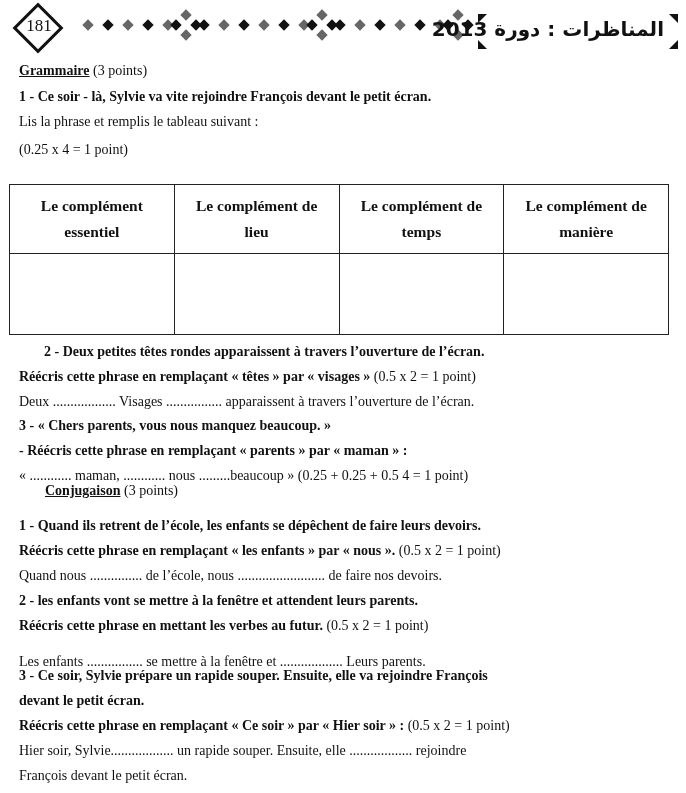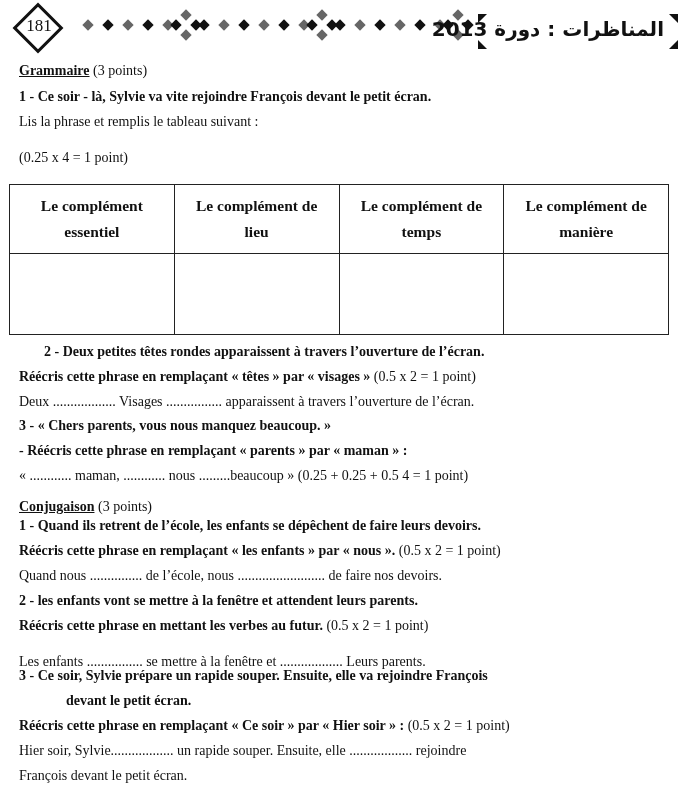--- a/index.html
+++ b/index.html
@@ -70,21 +70,21 @@
   <div class="corner" style="left:478px;top:40px;border-right:9px solid transparent;border-bottom:9px solid #111;"></div>
   <div class="arabic">المناظرات : دورة 2013</div>
 </div>
 
 <div class="line" style="top:63px;">
   <span class="u">Grammaire</span>
   <span>(3 points)</span>
 </div>
 <div class="line b" style="top:89px;">1 - Ce soir - là, Sylvie va vite rejoindre François devant le petit écran.</div>
 <div class="line" style="top:114px;">Lis la phrase et remplis le tableau suivant :</div>
-<div class="line" style="top:150px;text-align:right;">(0.25 x 4 = 1 point)</div>
+<div class="line" style="top:142px;text-align:right;">(0.25 x 4 = 1 point)</div>
 
 <table class="ct">
   <thead>
     <tr>
       <th><span>Le complément</span><br><span>essentiel</span></th>
       <th><span>Le complément de</span><br><span>lieu</span></th>
       <th><span>Le complément de</span><br><span>temps</span></th>
       <th><span>Le complément de</span><br><span>manière</span></th>
     </tr>
   </thead>
@@ -104,36 +104,36 @@
   <span>(0.5 x 2 = 1 point)</span>
 </div>
 <div class="line" style="top:394px;">Deux .................. Visages ................ apparaissent à travers l’ouverture de l’écran.</div>
 <div class="line b" style="top:418px;">3 - « Chers parents, vous nous manquez beaucoup. »</div>
 <div class="line b" style="top:443px;">- Réécris cette phrase en remplaçant « parents » par « maman » :</div>
 <div class="line" style="top:468px;">
   <span>« ............ maman, ............ nous .........beaucoup »</span>
   <span>(0.25 + 0.25 + 0.5 4 = 1 point)</span>
 </div>
 
-<div class="line" style="top:499px;">
+<div class="line" style="top:483px;margin-left:26px;">
   <span class="u">Conjugaison</span>
   <span>(3 points)</span>
 </div>
 <div class="line b" style="top:518px;">1 - Quand ils retrent de l’école, les enfants se dépêchent de faire leurs devoirs.</div>
 <div class="line" style="top:543px;">
   <span class="b">Réécris cette phrase en remplaçant « les enfants » par « nous ».</span>
   <span>(0.5 x 2 = 1 point)</span>
 </div>
 <div class="line" style="top:568px;">Quand nous ............... de l’école, nous ......................... de faire nos devoirs.</div>
 <div class="line b" style="top:593px;">2 - les enfants vont se mettre à la fenêtre et  attendent leurs parents.</div>
 <div class="line" style="top:618px;">
   <span class="b">Réécris cette phrase en mettant les verbes au futur.</span>
   <span>(0.5 x 2 = 1 point)</span>
 </div>
 <div class="line" style="top:643px;margin-top:11px;">Les enfants ................ se mettre à la fenêtre et .................. Leurs parents.</div>
 <div class="line b" style="top:668px;">3 - Ce soir, Sylvie prépare un rapide souper. Ensuite, elle va rejoindre François</div>
-<div class="line b" style="top:693px;margin-left:47px;">devant le petit écran.</div>
+<div class="line b" style="top:693px;">devant le petit écran.</div>
 <div class="line" style="top:718px;">
   <span class="b">Réécris cette phrase en remplaçant « Ce soir » par « Hier soir » :</span>
   <span>(0.5 x 2 = 1 point)</span>
 </div>
 <div class="line" style="top:743px;">Hier soir, Sylvie.................. un rapide souper. Ensuite, elle .................. rejoindre</div>
 <div class="line" style="top:768px;">François devant le petit écran.</div>
 
 </body></html>

